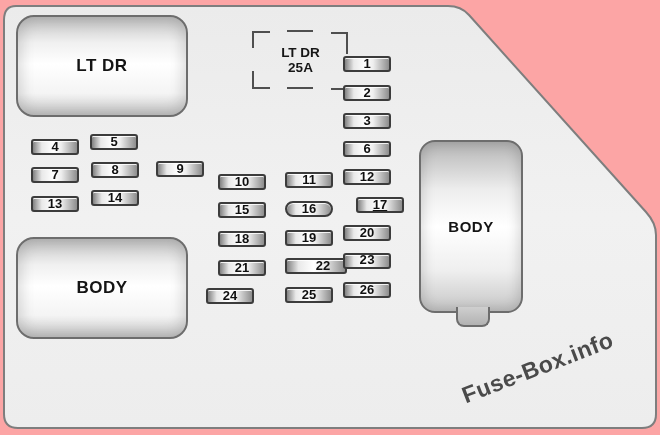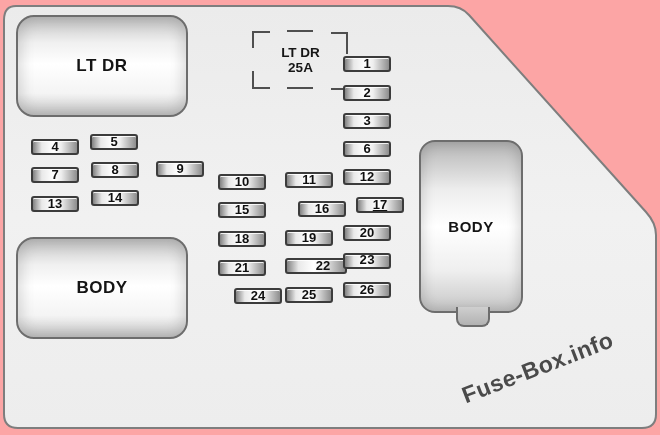--- a/index.html
+++ b/index.html
@@ -108,28 +108,28 @@
       <div class="fuse" style="left: 343px; top: 141px;">6</div>
       <div class="fuse" style="left: 31px; top: 167px;">7</div>
       <div class="fuse" style="left: 91px; top: 162px;">8</div>
       <div class="fuse" style="left: 156px; top: 161px;">9</div>
       <div class="fuse" style="left: 218px; top: 174px;">10</div>
       <div class="fuse" style="left: 285px; top: 172px;">11</div>
       <div class="fuse" style="left: 343px; top: 169px;">12</div>
       <div class="fuse" style="left: 31px; top: 196px;">13</div>
       <div class="fuse" style="left: 91px; top: 190px;">14</div>
       <div class="fuse" style="left: 218px; top: 202px;">15</div>
-      <div class="fuse" style="left: 298px; top: 201px;">16</div>
+      <div class="fuse" style="left: 285px; top: 201px; border-radius: 8px;">16</div>
       <div class="fuse" style="left: 356px; top: 197px; text-decoration: underline;">17</div>
       <div class="fuse" style="left: 218px; top: 231px;">18</div>
       <div class="fuse" style="left: 285px; top: 230px;">19</div>
       <div class="fuse" style="left: 343px; top: 225px;">20</div>
       <div class="fuse" style="left: 218px; top: 260px; text-align: right;">21</div>
       <div class="fuse" style="left: 285px; top: 258px; padding-left: 14px;">22</div>
       <div class="fuse" style="left: 343px; top: 253px; font-family: Liberation Mono, monospace;">23</div>
-      <div class="fuse" style="left: 234px; top: 288px;">24</div>
+      <div class="fuse" style="left: 206px; top: 288px;">24</div>
       <div class="fuse" style="left: 285px; top: 287px;">25</div>
       <div class="fuse" style="left: 343px; top: 282px;">26</div>
     </div>
 
   <div class="watermark">Fuse-Box.info</div>
 
 </div>
 
 </body></html>

